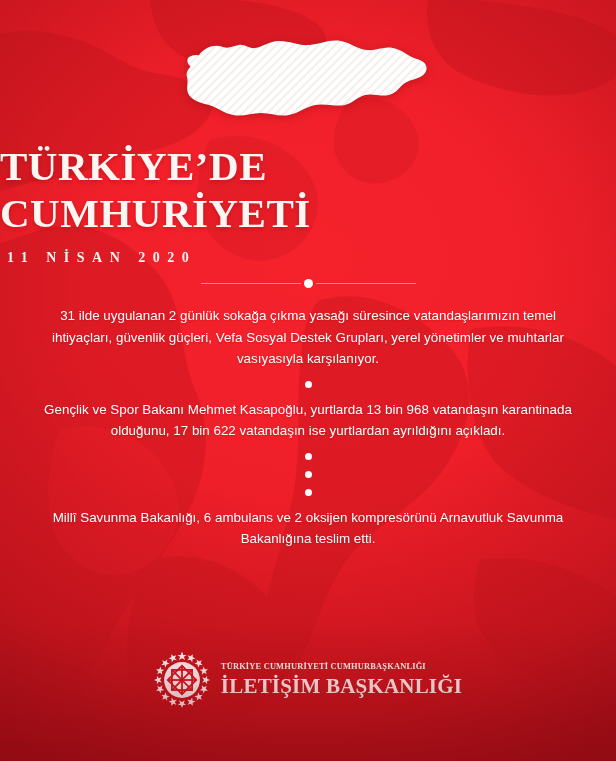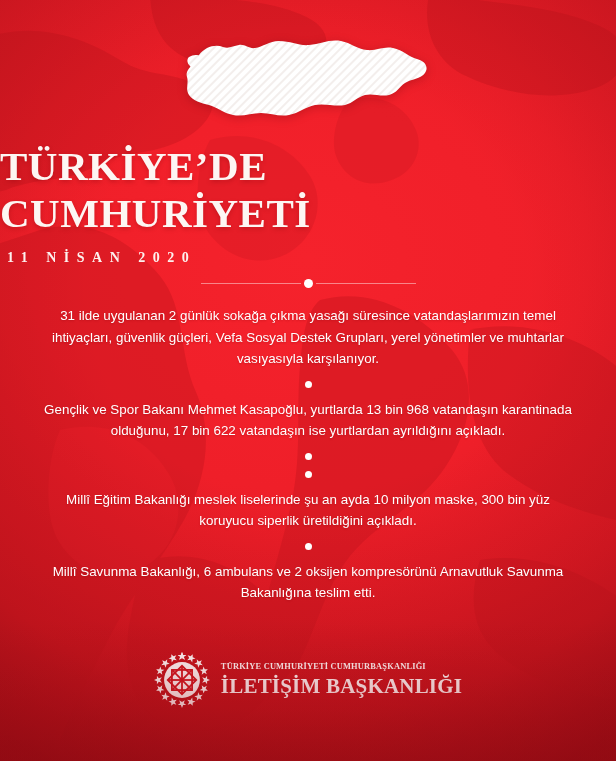--- a/index.html
+++ b/index.html
@@ -231,21 +231,20 @@
     <div class="dot"></div>
     <div class="rule"></div>
   </div>
 
   <div class="body-area">
     <div class="news-item">31 ilde uygulanan 2 günlük sokağa çıkma yasağı süresince vatandaşlarımızın temel ihtiyaçları, güvenlik güçleri, Vefa Sosyal Destek Grupları, yerel yönetimler ve muhtarlar vasıyasıyla karşılanıyor.</div>
     <span class="sep-dot"></span>
     <div class="news-item">Gençlik ve Spor Bakanı Mehmet Kasapoğlu, yurtlarda 13 bin 968 vatandaşın karantinada olduğunu, 17 bin 622 vatandaşın ise yurtlardan ayrıldığını açıkladı.</div>
     <span class="sep-dot"></span>
     <span class="sep-dot"></span>
-    <div class="news-item">Millî Eğitim Bakanlığı meslek liselerinde şu an ayda 10 milyon maske, 300 bin yüz koruyucu siperlik üretildiğini açıkladı.</div>
     <span class="sep-dot"></span>
     <div class="news-item">Millî Savunma Bakanlığı, 6 ambulans ve 2 oksijen kompresörünü Arnavutluk Savunma Bakanlığına teslim etti.</div>
   </div>
 
   <div class="footer">
     <svg class="emblem" viewBox="0 0 100 100" aria-hidden="true">
       <g fill="#ffffff">
 
         <g id="starring">
           <polygon points="50,0 52.1,5.2 57.6,5.2 53.2,8.6 54.9,14 50,10.7 45.1,14 46.8,8.6 42.4,5.2 47.9,5.2" transform="translate(0,0)"></polygon>

